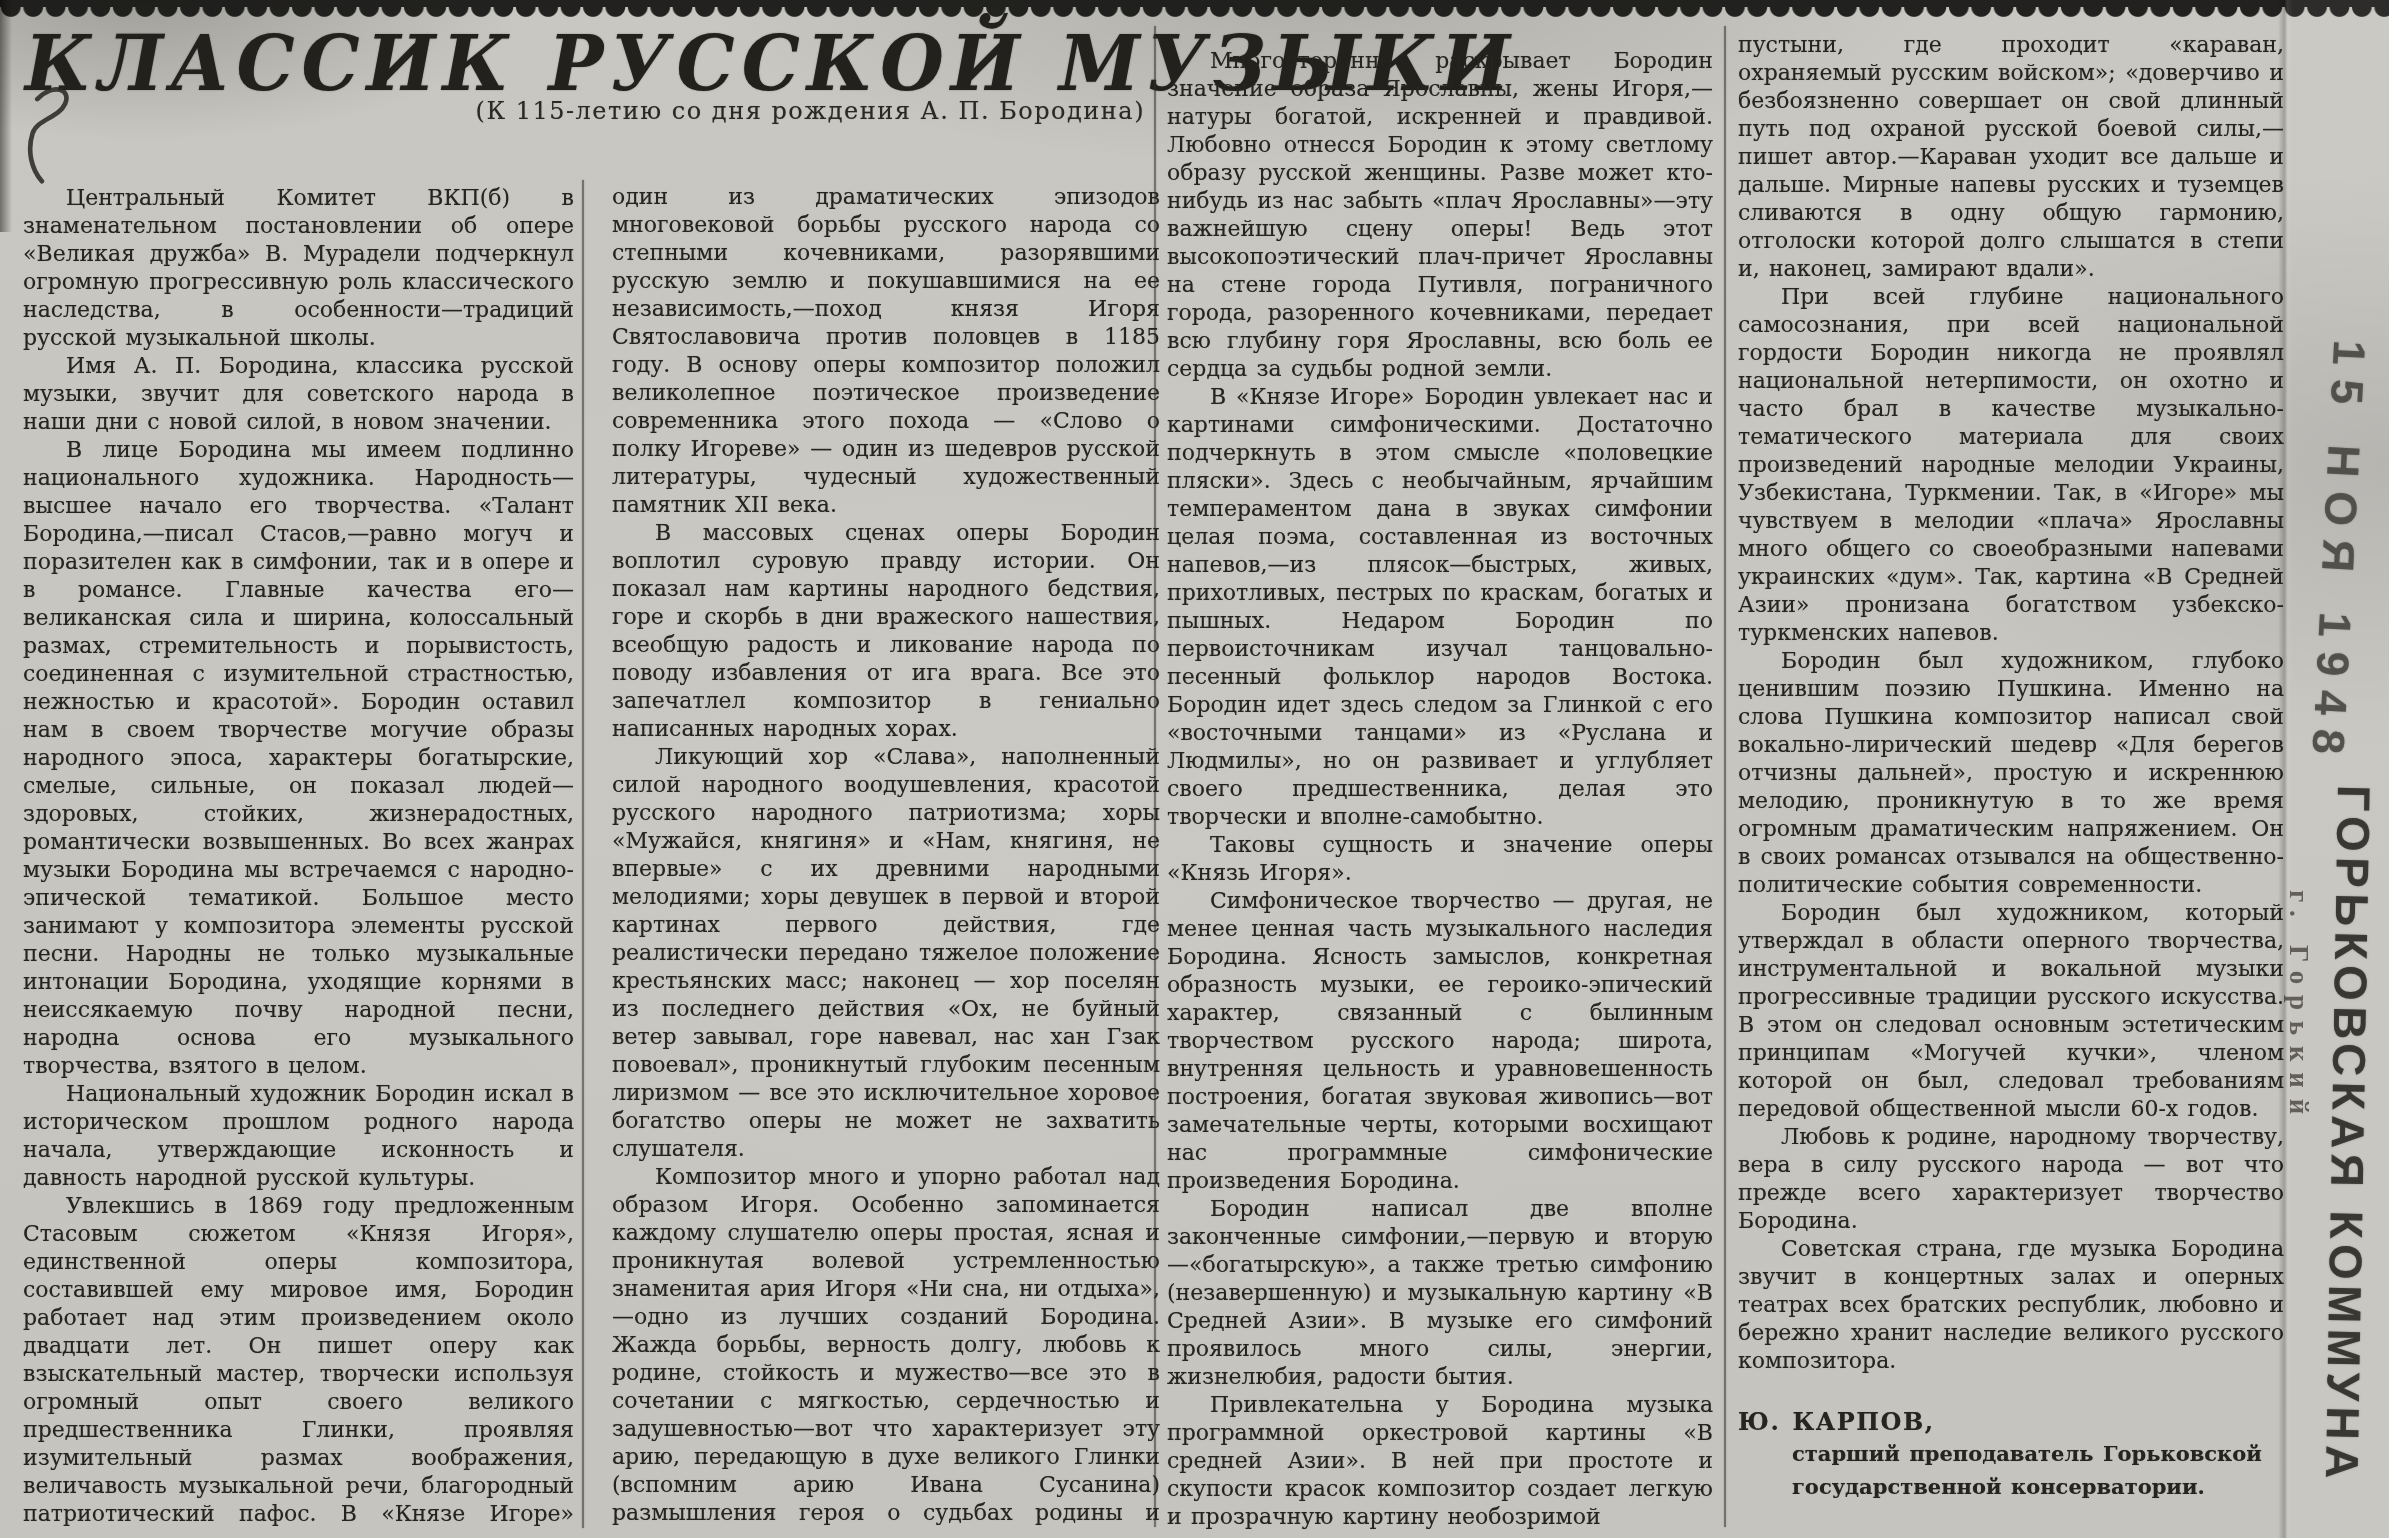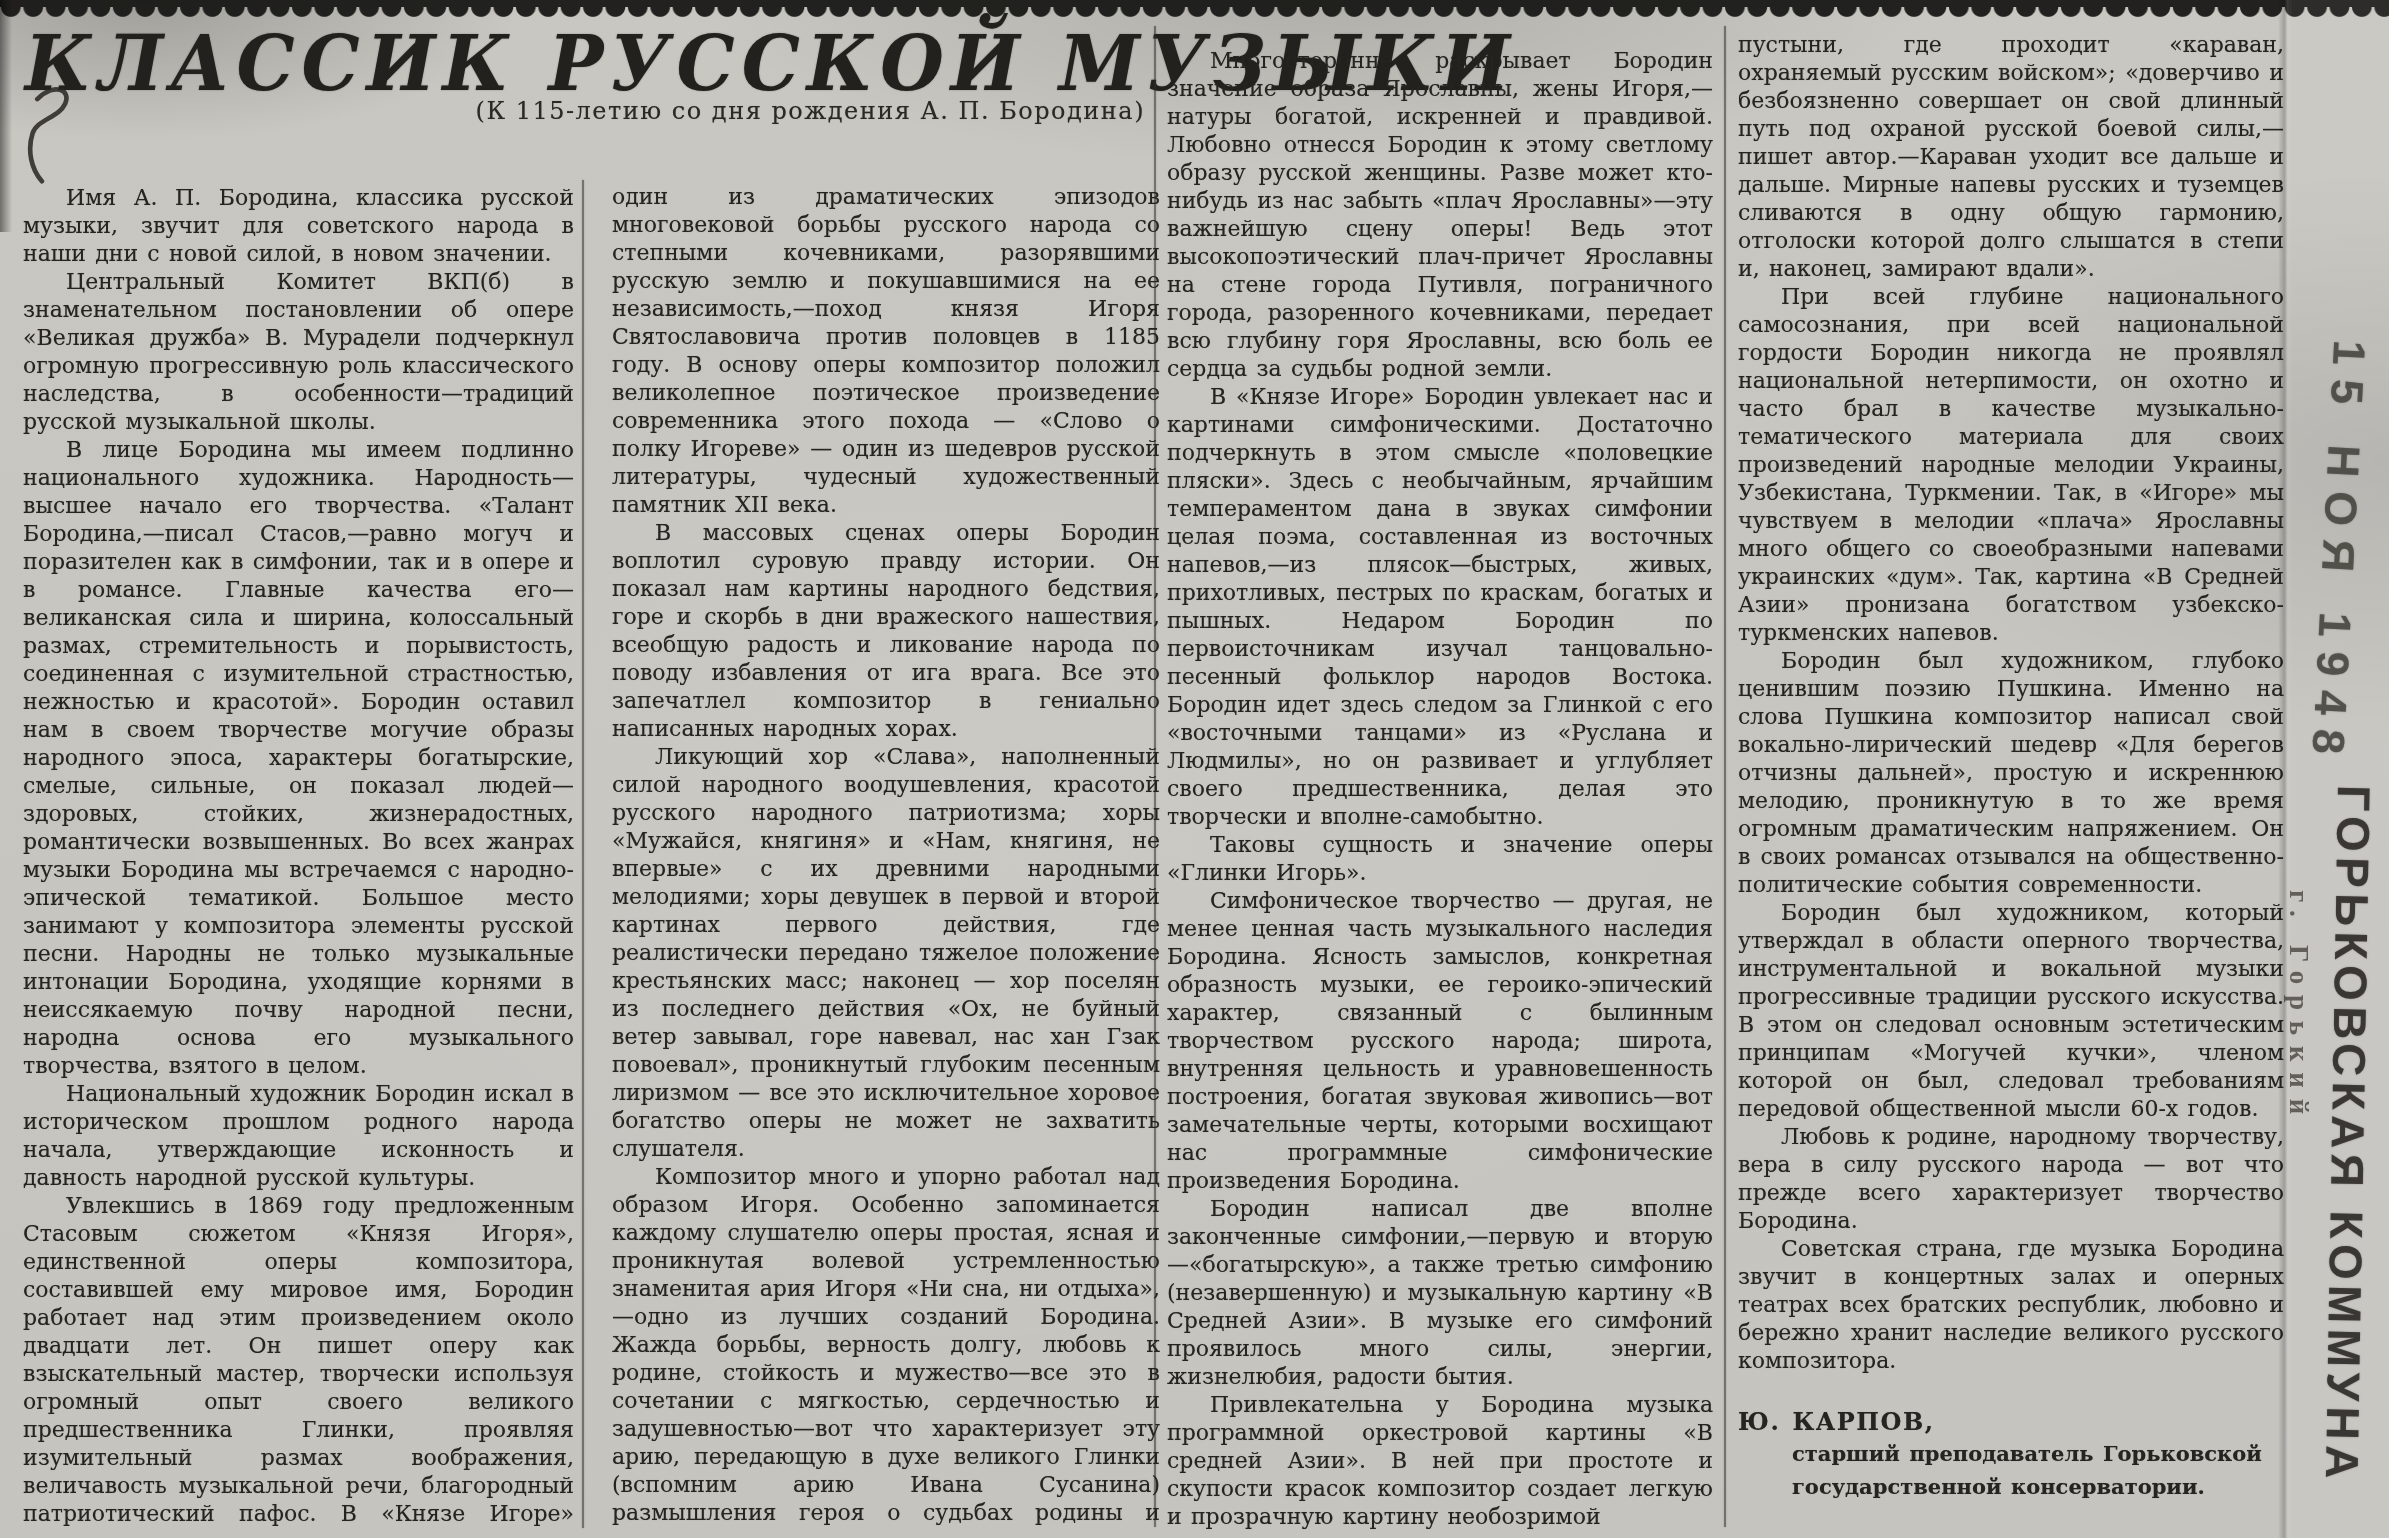--- a/index.html
+++ b/index.html
@@ -130,38 +130,38 @@
     <path d="M30 18 C 52 -4 74 6 66 24 C 58 42 30 44 24 62 C 17 84 22 108 36 124" fill="none" stroke="rgba(40,38,34,.85)" stroke-width="6" stroke-linecap="round"></path>
   </svg>
 
   <div class="subhead">(К 115-летию со дня рождения А. П. Бородина)</div>
 
   <div class="rule rule-1"></div>
   <div class="rule rule-2"></div>
   <div class="rule rule-3"></div>
 
   <div class="col col-1">
+      <p class="para">Центральный Комитет ВКП(б) в знаменательном постановлении об опере «Великая дружба» В. Мурадели подчеркнул огромную прогрессивную роль классического наследства, в особенности—традиций русской музыкальной школы.</p>
       <p class="para">Имя А. П. Бородина, классика русской музыки, звучит для советского народа в наши дни с новой силой, в новом значении.</p>
-      <p class="para">Центральный Комитет ВКП(б) в знаменательном постановлении об опере «Великая дружба» В. Мурадели подчеркнул огромную прогрессивную роль классического наследства, в особенности—традиций русской музыкальной школы.</p>
       <p class="para">В лице Бородина мы имеем подлинно национального художника. Народность—высшее начало его творчества. «Талант Бородина,—писал Стасов,—равно могуч и поразителен как в симфонии, так и в опере и в романсе. Главные качества его—великанская сила и ширина, колоссальный размах, стремительность и порывистость, соединенная с изумительной страстностью, нежностью и красотой». Бородин оставил нам в своем творчестве могучие образы народного эпоса, характеры богатырские, смелые, сильные, он показал людей—здоровых, стойких, жизнерадостных, романтически возвышенных. Во всех жанрах музыки Бородина мы встречаемся с народно-эпической тематикой. Большое место занимают у композитора элементы русской песни. Народны не только музыкальные интонации Бородина, уходящие корнями в неиссякаемую почву народной песни, народна основа его музыкального творчества, взятого в целом.</p>
       <p class="para">Национальный художник Бородин искал в историческом прошлом родного народа начала, утверждающие исконность и давность народной русской культуры.</p>
       <p class="para">Увлекшись в 1869 году предложенным Стасовым сюжетом «Князя Игоря», единственной оперы композитора, составившей ему мировое имя, Бородин работает над этим произведением около двадцати лет. Он пишет оперу как взыскательный мастер, творчески используя огромный опыт своего великого предшественника Глинки, проявляя изумительный размах воображения, величавость музыкальной речи, благородный патриотический пафос. В «Князе Игоре» Бородин раскрывает</p>
     </div>
 
   <div class="col col-2">
       <p class="para cont">один из драматических эпизодов многовековой борьбы русского народа со степными кочевниками, разорявшими русскую землю и покушавшимися на ее независимость,—поход князя Игоря Святославовича против половцев в 1185 году. В основу оперы композитор положил великолепное поэтическое произведение современника этого похода — «Слово о полку Игореве» — один из шедевров русской литературы, чудесный художественный памятник XII века.</p>
       <p class="para">В массовых сценах оперы Бородин воплотил суровую правду истории. Он показал нам картины народного бедствия, горе и скорбь в дни вражеского нашествия, всеобщую радость и ликование народа по поводу избавления от ига врага. Все это запечатлел композитор в гениально написанных народных хорах.</p>
       <p class="para">Ликующий хор «Слава», наполненный силой народного воодушевления, красотой русского народного патриотизма; хоры «Мужайся, княгиня» и «Нам, княгиня, не впервые» с их древними народными мелодиями; хоры девушек в первой и второй картинах первого действия, где реалистически передано тяжелое положение крестьянских масс; наконец — хор поселян из последнего действия «Ох, не буйный ветер завывал, горе навевал, нас хан Гзак повоевал», проникнутый глубоким песенным лиризмом — все это исключительное хоровое богатство оперы не может не захватить слушателя.</p>
       <p class="para">Композитор много и упорно работал над образом Игоря. Особенно запоминается каждому слушателю оперы простая, ясная и проникнутая волевой устремленностью знаменитая ария Игоря «Ни сна, ни отдыха»,—одно из лучших созданий Бородина. Жажда борьбы, верность долгу, любовь к родине, стойкость и мужество—все это в сочетании с мягкостью, сердечностью и задушевностью—вот что характеризует эту арию, передающую в духе великого Глинки (вспомним арию Ивана Сусанина) размышления героя о судьбах родины и народа.</p>
     </div>
 
   <div class="col col-3">
       <p class="para">Многосторонне раскрывает Бородин значение образа Ярославны, жены Игоря,—натуры богатой, искренней и правдивой. Любовно отнесся Бородин к этому светлому образу русской женщины. Разве может кто-нибудь из нас забыть «плач Ярославны»—эту важнейшую сцену оперы! Ведь этот высокопоэтический плач-причет Ярославны на стене города Путивля, пограничного города, разоренного кочевниками, передает всю глубину горя Ярославны, всю боль ее сердца за судьбы родной земли.</p>
       <p class="para">В «Князе Игоре» Бородин увлекает нас и картинами симфоническими. Достаточно подчеркнуть в этом смысле «половецкие пляски». Здесь с необычайным, ярчайшим темпераментом дана в звуках симфонии целая поэма, составленная из восточных напевов,—из плясок—быстрых, живых, прихотливых, пестрых по краскам, богатых и пышных. Недаром Бородин по первоисточникам изучал танцовально-песенный фольклор народов Востока. Бородин идет здесь следом за Глинкой с его «восточными танцами» из «Руслана и Людмилы», но он развивает и углубляет своего предшественника, делая это творчески и вполне-самобытно.</p>
-      <p class="para">Таковы сущность и значение оперы «Глинки Игорь».</p>
+      <p class="para">Таковы сущность и значение оперы «Князь Игоря».</p>
       <p class="para">Симфоническое творчество — другая, не менее ценная часть музыкального наследия Бородина. Ясность замыслов, конкретная образность музыки, ее героико-эпический характер, связанный с былинным творчеством русского народа; широта, внутренняя цельность и уравновешенность построения, богатая звуковая живопись—вот замечательные черты, которыми восхищают нас программные симфонические произведения Бородина.</p>
       <p class="para">Бородин написал две вполне законченные симфонии,—первую и вторую—«богатырскую», а также третью симфонию (незавершенную) и музыкальную картину «В Средней Азии». В музыке его симфоний проявилось много силы, энергии, жизнелюбия, радости бытия.</p>
       <p class="para">Привлекательна у Бородина музыка программной оркестровой картины «В средней Азии». В ней при простоте и скупости красок композитор создает легкую и прозрачную картину необозримой</p>
     </div>
 
   <div class="col col-4">
       <p class="para cont">пустыни, где проходит «караван, охраняемый русским войском»; «доверчиво и безбоязненно совершает он свой длинный путь под охраной русской боевой силы,—пишет автор.—Караван уходит все дальше и дальше. Мирные напевы русских и туземцев сливаются в одну общую гармонию, отголоски которой долго слышатся в степи и, наконец, замирают вдали».</p>
       <p class="para">При всей глубине национального самосознания, при всей национальной гордости Бородин никогда не проявлял национальной нетерпимости, он охотно и часто брал в качестве музыкально-тематического материала для своих произведений народные мелодии Украины, Узбекистана, Туркмении. Так, в «Игоре» мы чувствуем в мелодии «плача» Ярославны много общего со своеобразными напевами украинских «дум». Так, картина «В Средней Азии» пронизана богатством узбекско-туркменских напевов.</p>
       <p class="para">Бородин был художником, глубоко ценившим поэзию Пушкина. Именно на слова Пушкина композитор написал свой вокально-лирический шедевр «Для берегов отчизны дальней», простую и искреннюю мелодию, проникнутую в то же время огромным драматическим напряжением. Он в своих романсах отзывался на общественно-политические события современности.</p>
       <p class="para">Бородин был художником, который утверждал в области оперного творчества, инструментальной и вокальной музыки прогрессивные традиции русского искусства. В этом он следовал основным эстетическим принципам «Могучей кучки», членом которой он был, следовал требованиям передовой общественной мысли 60-х годов.</p>

